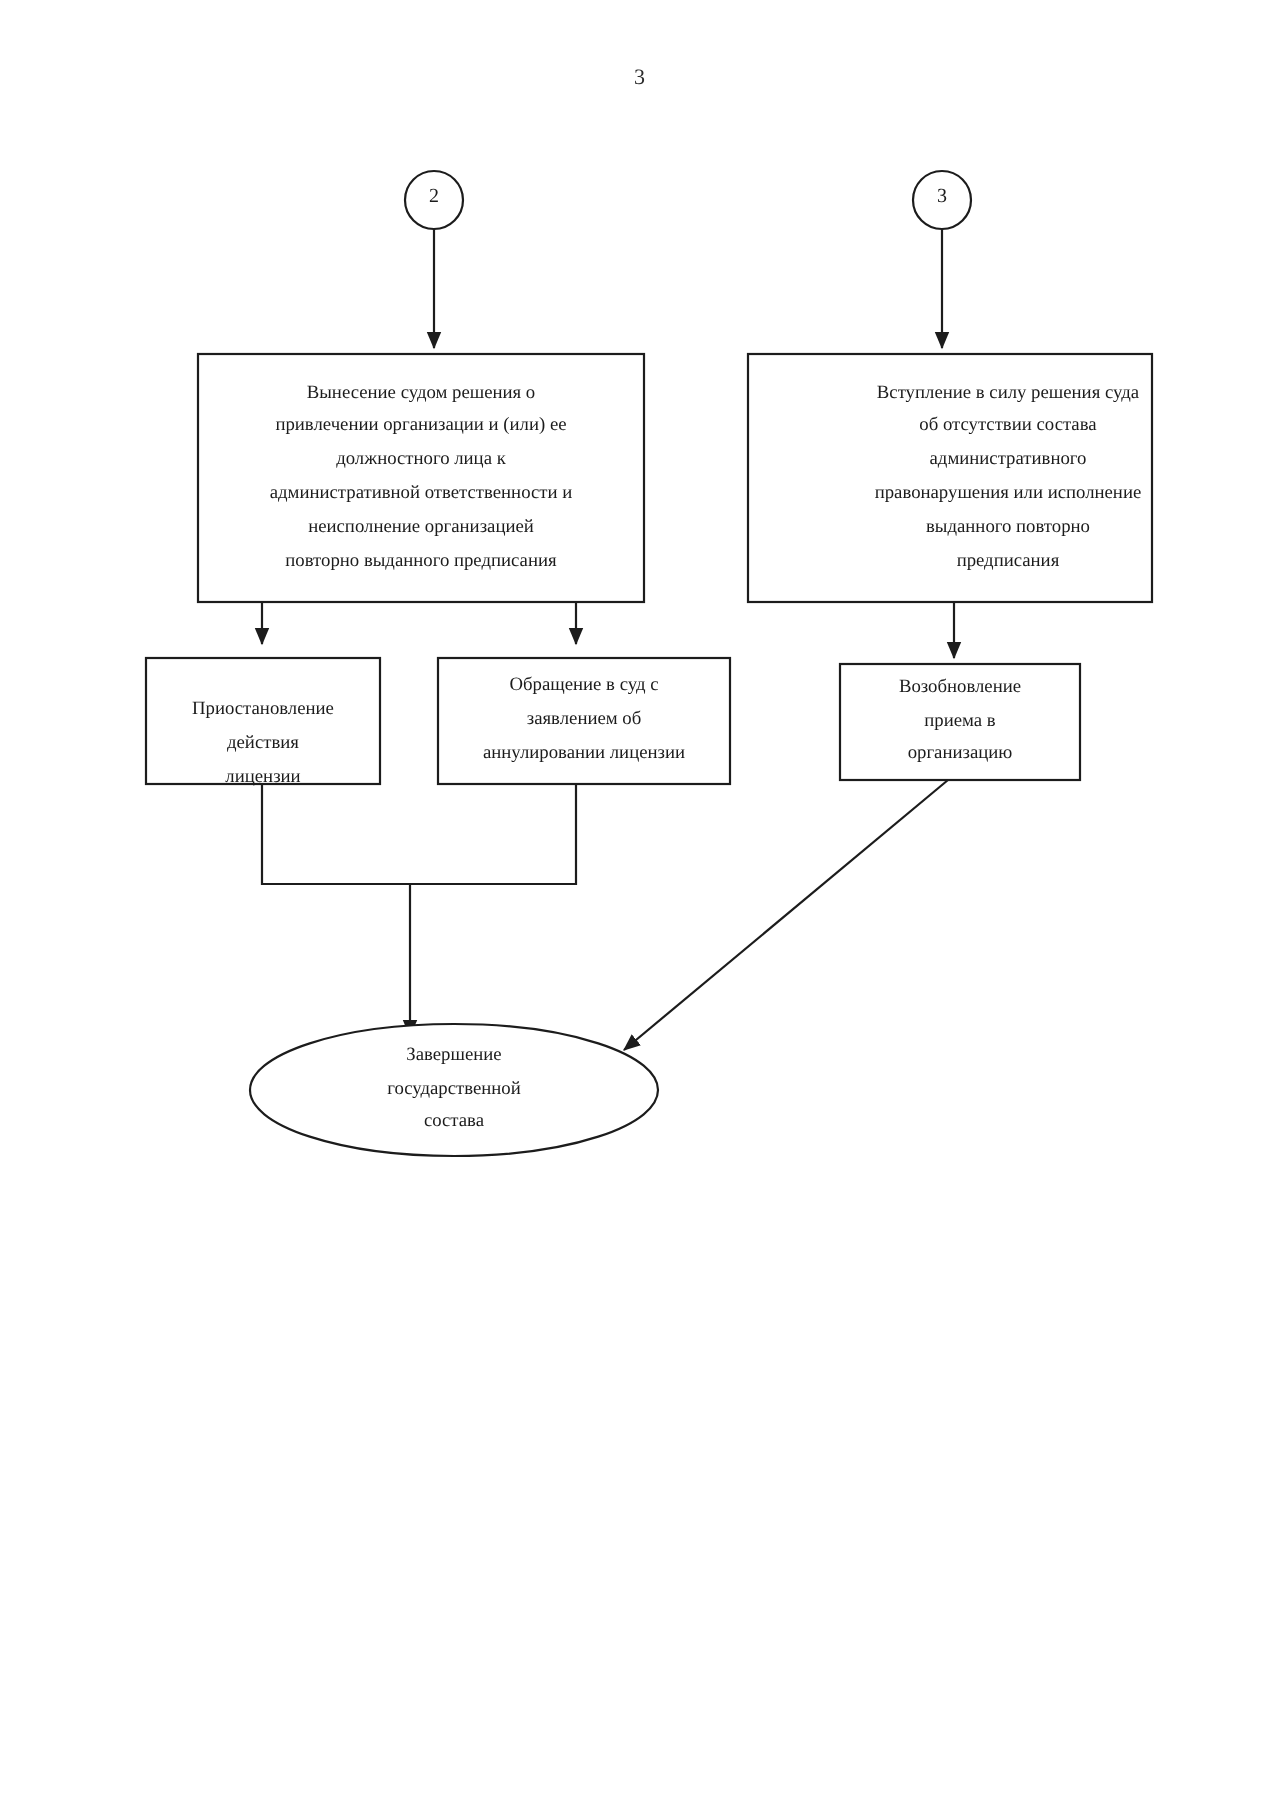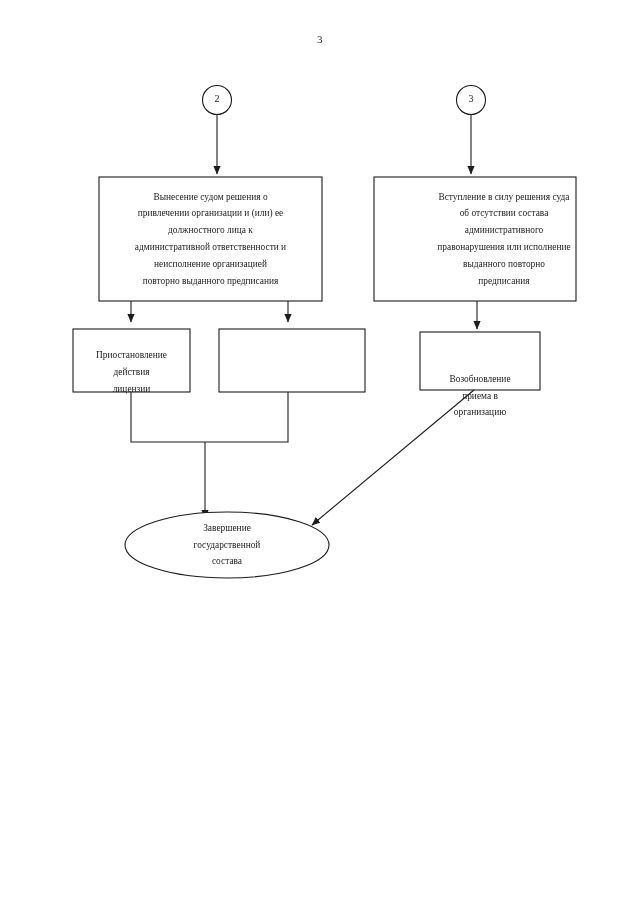--- a/index.html
+++ b/index.html
@@ -115,22 +115,25 @@
 об отсутствии состава
 административного
 правонарушения или исполнение
 выданного повторно
 предписания</div>
 
   <div class="node-text" style="left:73px; top:341px; width:117px; height:63px;">Приостановление
 действия
 лицензии</div>
 
+  <div class="node-text" style="left:219px; top:329px; width:146px; height:63px;">Обращение в суд с
+заявлением об
+аннулировании лицензии</div>
 
-  <div class="node-text" style="left:420px; top:332px; width:120px; height:58px;margin-top:35px;">Возобновление
+  <div class="node-text" style="left:420px; top:332px; width:120px; height:58px;">Возобновление
 приема в
 организацию</div>
 
   <div class="node-text" style="left:155px; top:518px; width:144px; height:54px;">Завершение
 государственной
 состава</div>
 
 </div>
 
 </body></html>

